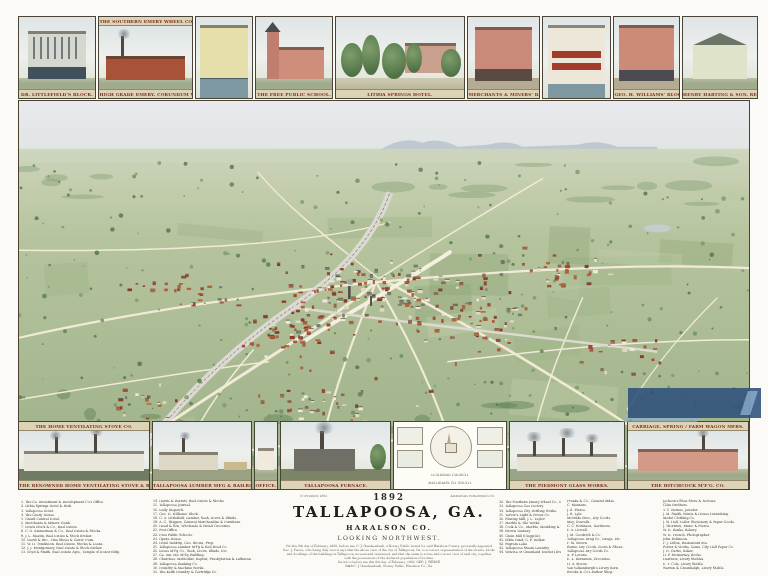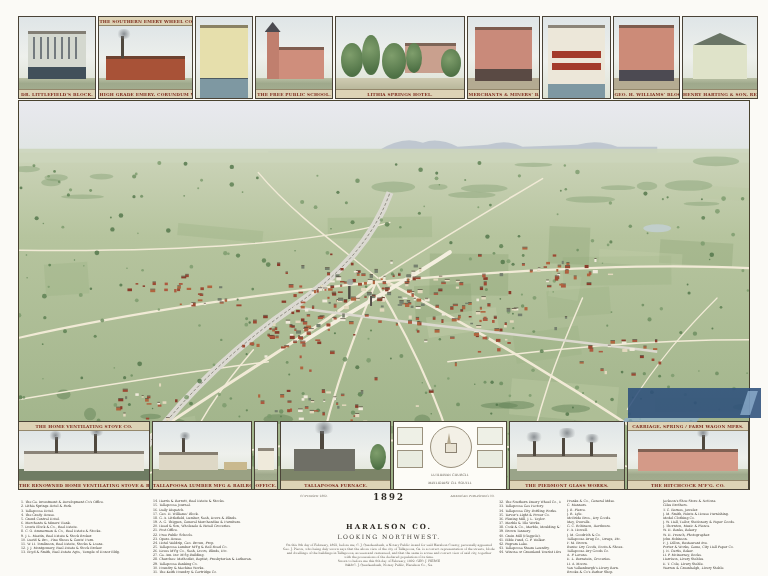--- a/index.html
+++ b/index.html
@@ -40,21 +40,21 @@
   .dircol{position:absolute;height:75px;overflow:hidden;}
   .dircol .inner{width:200%;transform:scale(.5);transform-origin:0 0;}
   .dir-item{font:6.5px/1.28 "DejaVu Serif",serif;color:#39352d;text-indent:-5px;padding-left:5px;white-space:nowrap;}
 
   #title-block{position:absolute;left:283px;top:492px;width:212px;text-align:center;}
   .title-toprow{display:flex;justify-content:space-between;align-items:flex-end;}
   .credit{width:62px;overflow:hidden;height:8px;}
   .credit>span{display:block;width:200%;transform:scale(.5);transform-origin:0 0;font:5.8px "DejaVu Serif",serif;color:#6f695d;white-space:nowrap;}
   .year{font:700 8.5px "DejaVu Serif",serif;letter-spacing:2px;color:#2c2822;text-align:center;}
   .main-title{font:700 15px "DejaVu Serif",serif;letter-spacing:2.5px;color:#23201a;white-space:nowrap;margin-top:1px;}
-  .county{font:700 7px "DejaVu Serif",serif;letter-spacing:2px;color:#2c2822;margin-top:20px;}
+  .county{font:700 7px "DejaVu Serif",serif;letter-spacing:2px;color:#2c2822;margin-top:2px;}
   .looking{font:6px "DejaVu Serif",serif;letter-spacing:1.5px;color:#44403a;margin-top:2px;}
   #fine-print{margin-top:3px;height:28px;overflow:hidden;}
   #fine-print .inner{width:200%;margin-left:-50%;transform:scale(.5);transform-origin:center top;}
   .fp-line{font:6px/1.35 "DejaVu Serif",serif;color:#5c574e;text-align:center;white-space:nowrap;}
 </style>
 </head>
 <body>
 
 <div class="strip" style="left:18px;top:16px;width:732px;height:83px;">
 
@@ -1364,20 +1364,21 @@
 <div id="title-block">
   <div class="title-toprow">
     <span class="credit">
         <span>COPYRIGHT 1892.</span>
       </span>
     <span class="year">1892</span>
     <span class="credit" style="text-align:right;">
         <span>AMERICAN PUBLISHING CO.</span>
       </span>
   </div>
+  <div class="main-title">TALLAPOOSA, GA.</div>
   <div class="county">HARALSON CO.</div>
   <div class="looking">LOOKING NORTHWEST.</div>
   <div id="fine-print">
     <div class="inner">
         <div class="fp-line">On this 9th day of February, 1892, before me, C. J. Quackenbush, a Notary Public in and for said Haralson County, personally appeared</div>
         <div class="fp-line">Geo. J. Pierce, who being duly sworn says that the above view of the city of Tallapoosa, Ga. is a correct representation of the streets, blocks</div>
         <div class="fp-line">and dwellings of the buildings in Tallapoosa, as seen and canvassed, and that the same is a true and correct view of said city, together</div>
         <div class="fp-line">with the possessions of the declared population of its time.</div>
         <div class="fp-line">Sworn to before me this 9th day of February, 1892.        GEO. J. PIERCE</div>
         <div class="fp-line">9448        C. J. Quackenbush, Notary Public, Haralson Co., Ga.</div>

